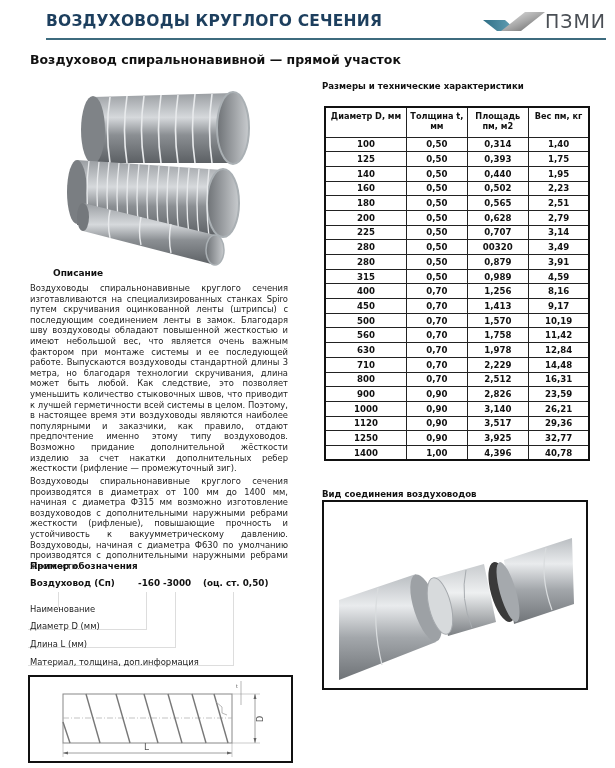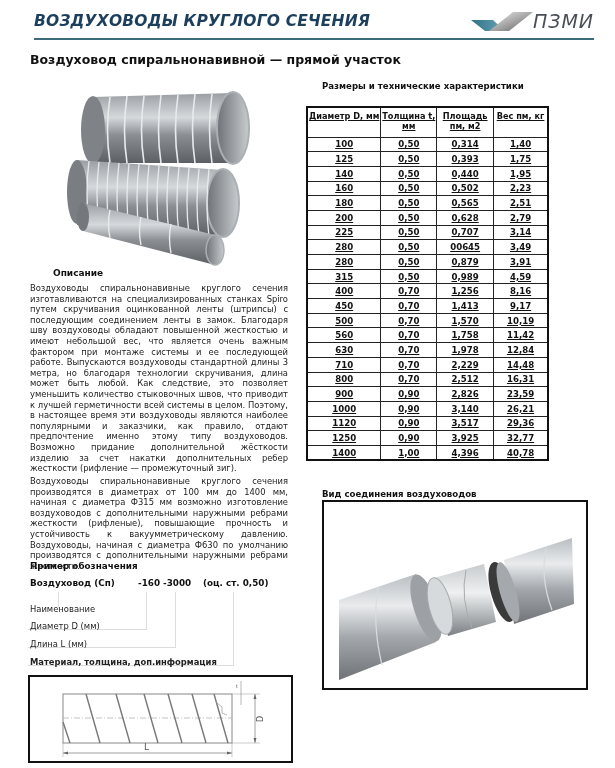--- a/index.html
+++ b/index.html
@@ -1,34 +1,34 @@
 <!DOCTYPE html>
 <html><head>
 <meta charset="utf-8">
 <style>
   * { box-sizing: border-box; margin: 0; padding: 0; }
   html, body { width: 615px; height: 768px; background: #ffffff; overflow: hidden; }
   body { position: relative; font-family: "DejaVu Sans", "Liberation Sans", sans-serif; color: #111; }
 
-  .header { position: absolute; left: 34px; top: 8px; width: 560px; height: 30px; font-style: italic; }
+  .header { position: absolute; left: 46px; top: 8px; width: 560px; height: 30px; }
   .header-title { position: absolute; left: 0; top: 4px; font-size: 15.5px; font-weight: bold; color: #1d3f5e; letter-spacing: 0.2px; }
   .header-rule { position: absolute; left: 0; top: 30px; width: 560px; height: 2px; background: #3d6b7e; }
   .logo { position: absolute; right: 0; top: 0; height: 26px; display: flex; align-items: center; gap: 0; }
   .logo svg { display: block; }
   .logo-text { font-family: "DejaVu Sans", sans-serif; font-size: 19px; color: #4a4f55; letter-spacing: 1px; font-weight: normal; }
 
   .subtitle { position: absolute; left: 30px; top: 52px; font-size: 12.5px; font-weight: bold; color: #111; }
 
   .photo-main { position: absolute; left: 55px; top: 75px; width: 200px; height: 195px; }
 
   .section-h { position: absolute; font-size: 9px; font-weight: bold; color: #111; }
   .para { position: absolute; font-size: 8.4px; line-height: 10.6px; text-align: justify; color: #222; }
 
   .spec-title { position: absolute; left: 322px; top: 81px; font-size: 8.6px; font-weight: bold; color: #111; }
-  table.spec { position: absolute; left: 306px; top: 106px; width: 243px; border-collapse: collapse; font-size: 8.6px; text-decoration: underline; }
+  table.spec { position: absolute; left: 324px; top: 106px; width: 266px; border-collapse: collapse; font-size: 8.6px; }
   table.spec th, table.spec td { border: 1.2px solid #222; text-align: center; font-weight: bold; color: #111; }
   table.spec th { height: 30px; vertical-align: top; padding-top: 3px; line-height: 10px; font-size: 8.2px; }
   table.spec td { height: 14.7px; line-height: 12px; }
   table.spec { border: 2px solid #111; }
 
   .conn-title { position: absolute; left: 322px; top: 489px; font-size: 8.6px; font-weight: bold; color: #111; }
   .conn-box { position: absolute; left: 322px; top: 500px; width: 266px; height: 190px; border: 2px solid #111; background: #fff; overflow: hidden; }
 
   .ex-title { position: absolute; left: 30px; top: 561px; font-size: 8.8px; font-weight: bold; }
   .ex-code { position: absolute; top: 578px; font-size: 8.8px; font-weight: bold; }
@@ -138,21 +138,21 @@
 <div class="ex-line" style="left:146px; top:592px; height:37px;"></div>
 <div class="ex-line" style="left:175px; top:592px; height:55px;"></div>
 <div class="ex-line" style="left:233px; top:592px; height:73px;"></div>
 <div class="ex-hline" style="left:28px; top:629px; width:119px;"></div>
 <div class="ex-hline" style="left:28px; top:647px; width:148px;"></div>
 <div class="ex-hline" style="left:28px; top:665px; width:206px;"></div>
 
 <div class="ex-label" style="top:604px;">Наименование</div>
 <div class="ex-label" style="top:621px;">Диаметр D (мм)</div>
 <div class="ex-label" style="top:639px;">Длина L (мм)</div>
-<div class="ex-label" style="top:657px;font-weight:bold;">Материал, толщина, доп.информация</div>
+<div class="ex-label" style="top:657px;">Материал, толщина, доп.информация</div>
 
 <div class="drawing">
   <svg width="261" height="84" viewBox="0 0 261 84">
     <rect x="33" y="17" width="169" height="49" fill="none" stroke="#888" stroke-width="1"></rect>
     <line x1="33" y1="41" x2="202" y2="41" stroke="#aaa" stroke-width="0.7" stroke-dasharray="6,2,1,2"></line>
     <g stroke="#777" stroke-width="1.4">
       <line x1="33" y1="45" x2="40" y2="66"></line>
       <line x1="56" y1="17" x2="70" y2="66"></line>
       <line x1="86" y1="17" x2="100" y2="66"></line>
       <line x1="114" y1="17" x2="128" y2="66"></line>
@@ -227,21 +227,21 @@
       </tr>
       <tr>
         <td>225</td>
         <td>0,50</td>
         <td>0,707</td>
         <td>3,14</td>
       </tr>
       <tr>
         <td>280</td>
         <td>0,50</td>
-        <td>00645</td>
+        <td>00320</td>
         <td>3,49</td>
       </tr>
       <tr>
         <td>280</td>
         <td>0,50</td>
         <td>0,879</td>
         <td>3,91</td>
       </tr>
       <tr>
         <td>315</td>

